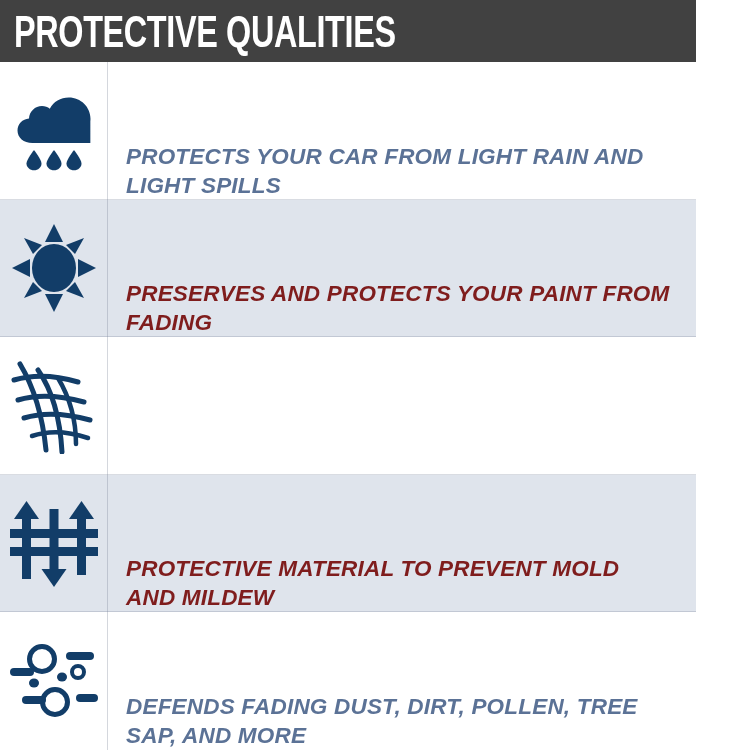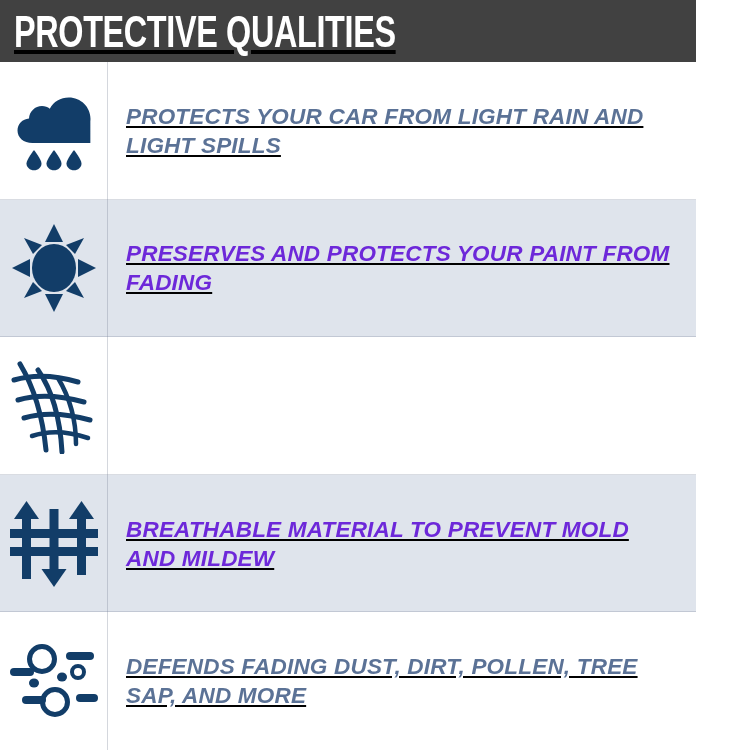--- a/index.html
+++ b/index.html
@@ -12,21 +12,20 @@
     height: 750px;
     font-family: "Liberation Sans", sans-serif;
     overflow: hidden;
   }
   .infographic {
     width: 696px;
     height: 750px;
     display: flex;
     flex-direction: column;
     background: #ffffff;
-    text-decoration: underline;
   }
 
   
   .header {
     height: 62px;
     background: #414141;
     display: flex;
     align-items: center;
     flex: 0 0 auto;
     box-sizing: border-box;
@@ -76,36 +75,36 @@
     align-items: center;
     justify-content: center;
     box-sizing: border-box;
     border-right: 1px solid rgba(120,130,150,0.32);
   }
   .icon-cell svg { display: block; }
 
   .text-cell {
     flex: 1 1 auto;
     display: flex;
-    align-items: center;
+    align-items: flex-end;
     box-sizing: border-box;
     padding-left: 18px;
     padding-right: 22px;
   }
   .row-text {
     font-family: "Liberation Sans", sans-serif;
     font-style: italic;
     font-weight: bold;
     font-size: 22.5px;
     line-height: 29px;
     letter-spacing: 0.2px;
     margin: 0;
   }
   .text-blue { color: #5b7296; }
-  .text-dark { color: #6d28d9; }
+  .text-dark { color: #7f1d1d; }
 </style>
 </head>
 <body>
 
 <div class="infographic">
 
   <div class="header">
     <div class="header-title">PROTECTIVE QUALITIES</div>
   </div>
 
@@ -184,21 +183,21 @@
 
             <rect x="67" y="14" width="9" height="62"></rect>
             <polygon points="71.5,2 84,20 59,20"></polygon>
 
             <rect x="0" y="30" width="88" height="9"></rect>
             <rect x="0" y="48" width="88" height="9"></rect>
           </g>
         </svg>
       </div>
       <div class="text-cell">
-        <p class="row-text text-dark">BREATHABLE MATERIAL TO PREVENT MOLD AND MILDEW</p>
+        <p class="row-text text-dark">PROTECTIVE MATERIAL TO PREVENT MOLD AND MILDEW</p>
       </div>
     </div>
 
     <div class="row bg-white">
       <div class="icon-cell">
         <svg width="92" height="84" viewBox="0 0 92 84">
           <g fill="none" stroke="#123D68">
             <circle cx="34" cy="20" r="12.5" stroke-width="5"></circle>
             <circle cx="47" cy="63" r="12.5" stroke-width="5"></circle>
             <circle cx="70" cy="33" r="6" stroke-width="4"></circle>

